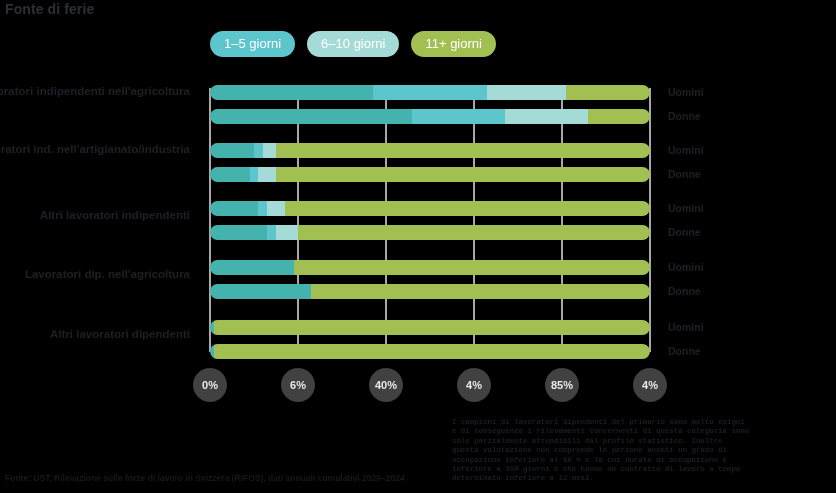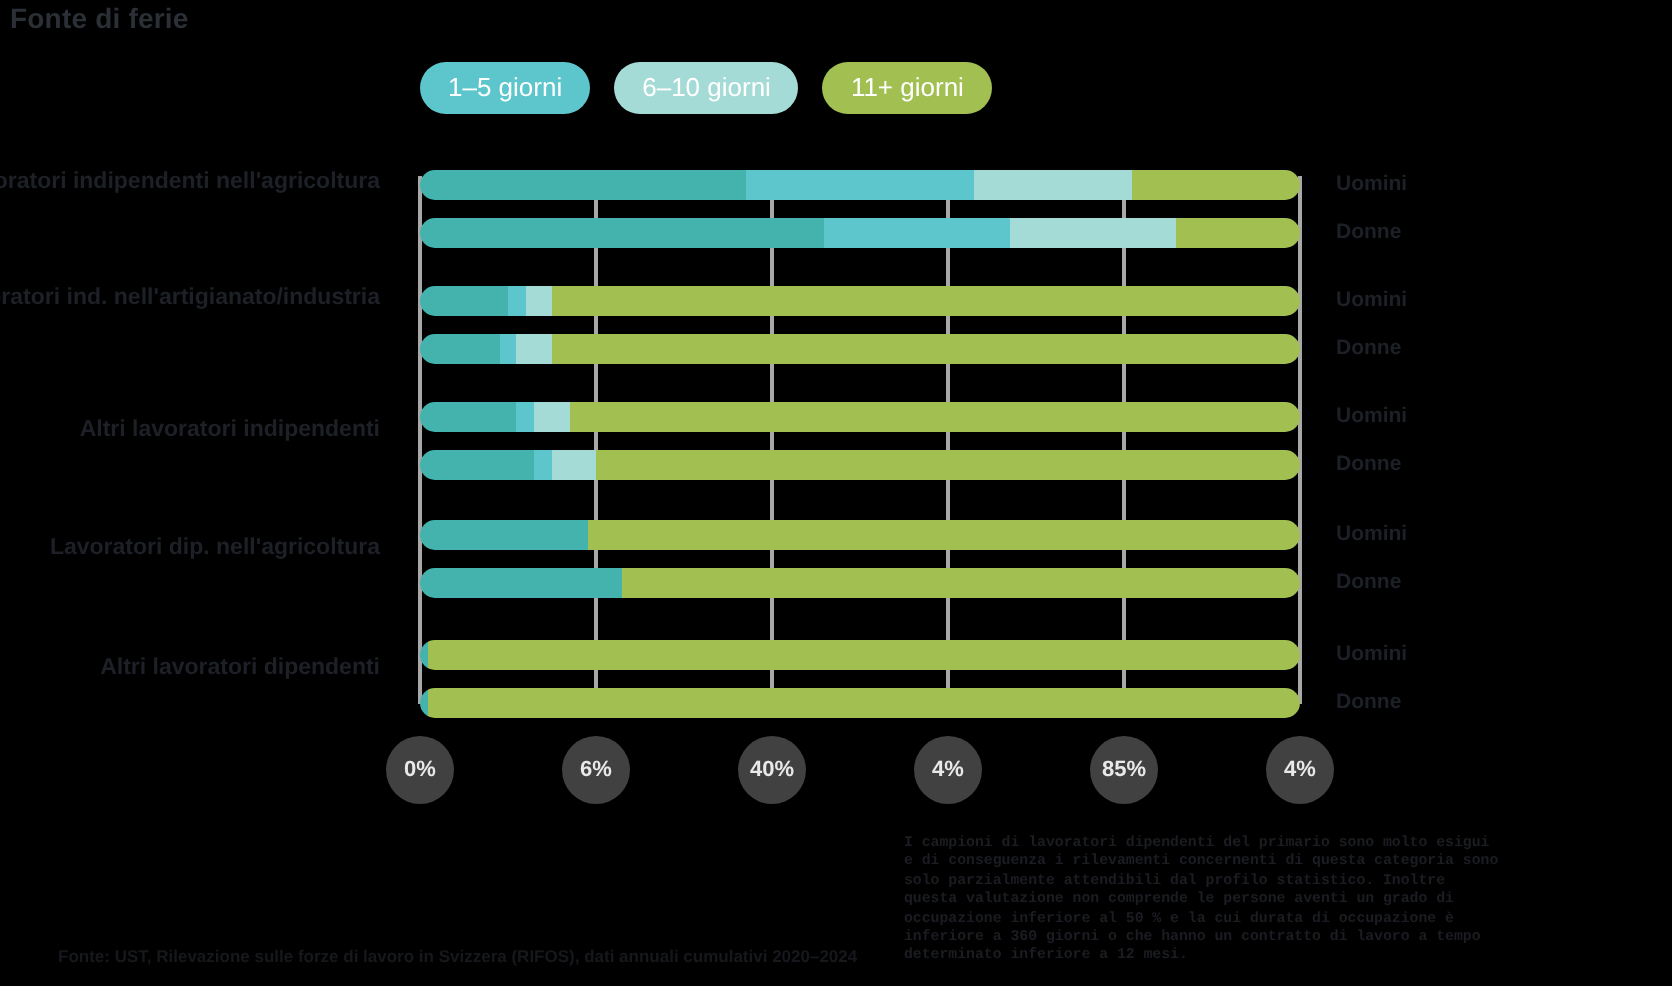--- a/index.html
+++ b/index.html
@@ -70,21 +70,20 @@
   #footnote{
     position:absolute;left:452px;top:418px;width:300px;
     font-size:7.4px;line-height:9.4px;font-weight:bold;
     color:#1b1d22;
     font-family:Liberation Mono, monospace;
   }
   #source{
     position:absolute;left:5px;top:473px;
     font-size:8.5px;font-weight:bold;color:#16181c;
     white-space:nowrap;
-    margin-left:24px;
   }
 </style>
 </head>
 <body>
 
 <div id="chart-title">Fonte di ferie</div>
 
 <div id="legend">
     <div class="legend-pill" style="background: rgb(92, 198, 204);"><span>1–5 giorni</span></div>
     <div class="legend-pill" style="background: rgb(165, 219, 214);"><span>6–10 giorni</span></div>

